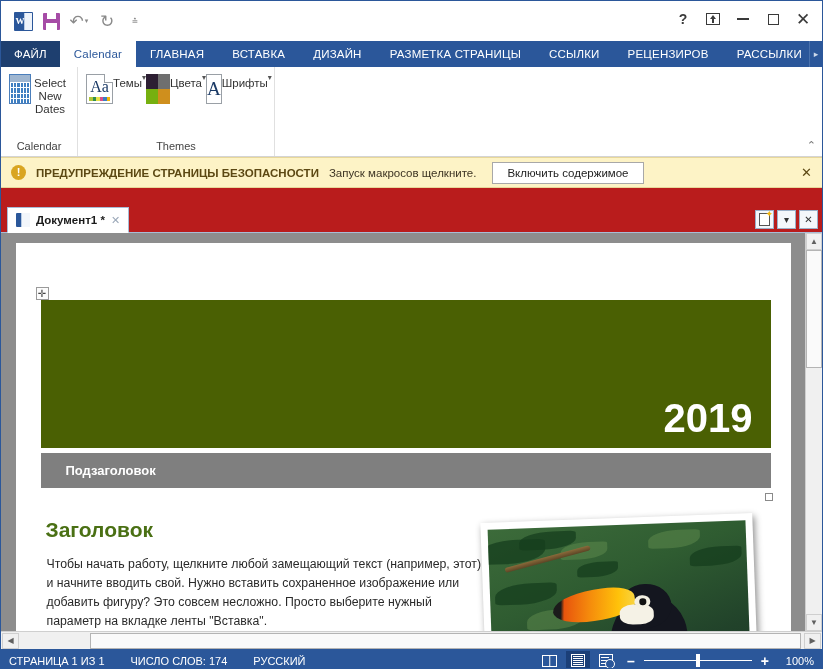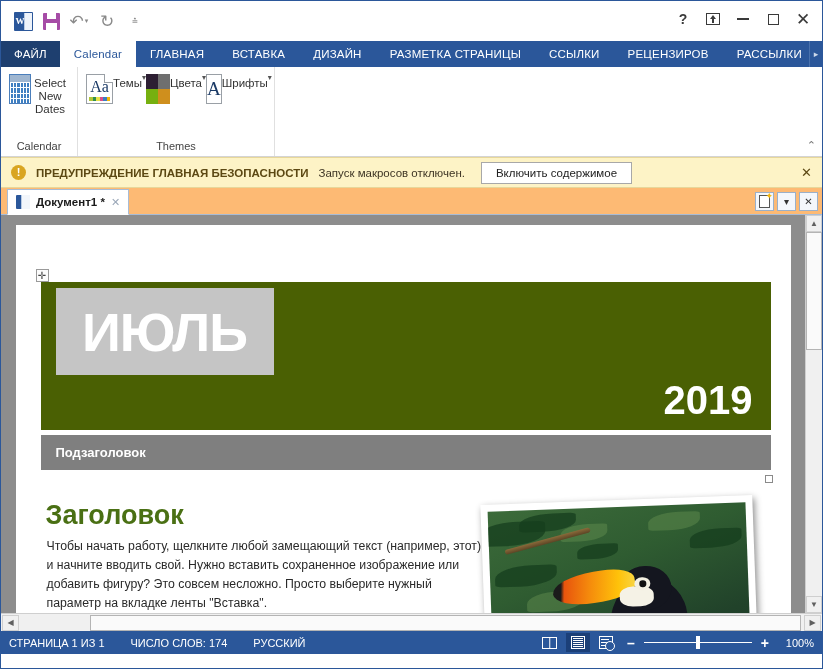--- a/index.html
+++ b/index.html
@@ -190,21 +190,21 @@
   .sec-btn {
     margin-left: 6px; background: #fff; border: 1px solid #a8a8a8;
     font-size: 11.5px; color: #222; padding: 4px 14px;
   }
   .sec-close {
     position: absolute; right: 10px; font-size: 13px; color: #5c4813;
   }
 
   
   .doctabbar {
-    height: 27px; background: #fdba74; border-bottom: 1px solid #a8bcd6;
+    height: 45px; background: #b91c1c; border-bottom: 1px solid #a8bcd6;
     display: flex; align-items: flex-end; position: relative;
   }
   .doctab {
     height: 26px; background: #fff; border: 1px solid #a8bcd6;
     border-bottom: 1px solid #fff; margin-left: 6px;
     display: flex; align-items: center; gap: 6px; padding: 0 8px;
     position: relative; top: 1px;
   }
   .doctab-ico {
     width: 14px; height: 14px; background: #2b579a; position: relative;
@@ -267,27 +267,27 @@
     line-height: 1; font-family: "Liberation Sans", sans-serif;
   }
   .year-text {
     position: absolute; right: 18px; bottom: 10px; color: #fff;
     font-size: 40px; font-weight: bold; line-height: 1;
   }
   .subtitle-bar {
     position: absolute; left: 25px; top: 210px; width: 730px; height: 35px;
     background: #7f7f7f; display: flex; align-items: center; padding-left: 15px;
   }
-  .subtitle-text { color: #fff; font-size: 13px; font-weight: bold; }
+  .subtitle-text { color: #fff; font-size: 13px; font-weight: bold; margin-left: 10px; }
   .resize-handle {
     position: absolute; left: 749px; top: 250px; width: 8px; height: 8px;
     border: 1px solid #8a8a8a; background: #fff;
   }
   .heading {
-    position: absolute; left: 30px; top: 275px; font-size: 27px;
+    position: absolute; left: 30px; top: 275px; font-size: 21px;
     font-weight: bold; color: #4a7014;
   }
   .bodytext {
     position: absolute; left: 31px; top: 312px; width: 436px;
     font-size: 12.3px; color: #2a2a2a; line-height: 19px;
   }
   .photo-frame {
     position: absolute; left: 468px; top: 275px; width: 272px; height: 205px;
     background: #fff; padding: 7px 7px 16px 7px;
     box-shadow: 2px 3px 7px rgba(0,0,0,.45);
@@ -548,22 +548,22 @@
         </div>
       </div>
       <div class="rgroup-label">Themes</div>
     </div>
 
     <div class="ribbon-collapse">⌃</div>
   </div>
 
   <div class="secbar">
     <div class="warn-ico">!</div>
-    <div class="sec-title">ПРЕДУПРЕЖДЕНИЕ ГЛАВНАЯ БЕЗОПАСНОСТИ</div>
-    <div class="sec-msg">Запуск макросов отключен.</div>
+    <div class="sec-title">ПРЕДУПРЕЖДЕНИЕ СТРАНИЦЫ БЕЗОПАСНОСТИ</div>
+    <div class="sec-msg">Запуск макросов щелкните.</div>
     <div class="sec-btn">Включить содержимое</div>
     <div class="sec-close">✕</div>
   </div>
 
   <div class="doctabbar">
     <div class="doctab">
       <div class="doctab-ico"></div>
       <div class="doctab-label">Документ1 *</div>
       <div class="doctab-x">✕</div>
     </div>
@@ -575,23 +575,20 @@
       <div class="dtb-btn">✕</div>
     </div>
   </div>
 
   <div class="docarea">
     <div class="page-wrap">
       <div class="page">
         <div class="movehandle">✛</div>
 
         <div class="cal-header">
-          <div class="month-box">
-            <div class="month-text">ИЮЛЬ</div>
-          </div>
           <div class="year-text">2019</div>
         </div>
 
         <div class="subtitle-bar">
           <div class="subtitle-text">Подзаголовок</div>
         </div>
         <div class="resize-handle"></div>
 
         <div class="heading">Заголовок</div>
         <div class="bodytext">Чтобы начать работу, щелкните любой замещающий текст (например, этот) и начните вводить свой. Нужно вставить сохраненное изображение или добавить фигуру? Это совсем несложно. Просто выберите нужный параметр на вкладке ленты "Вставка".</div>

